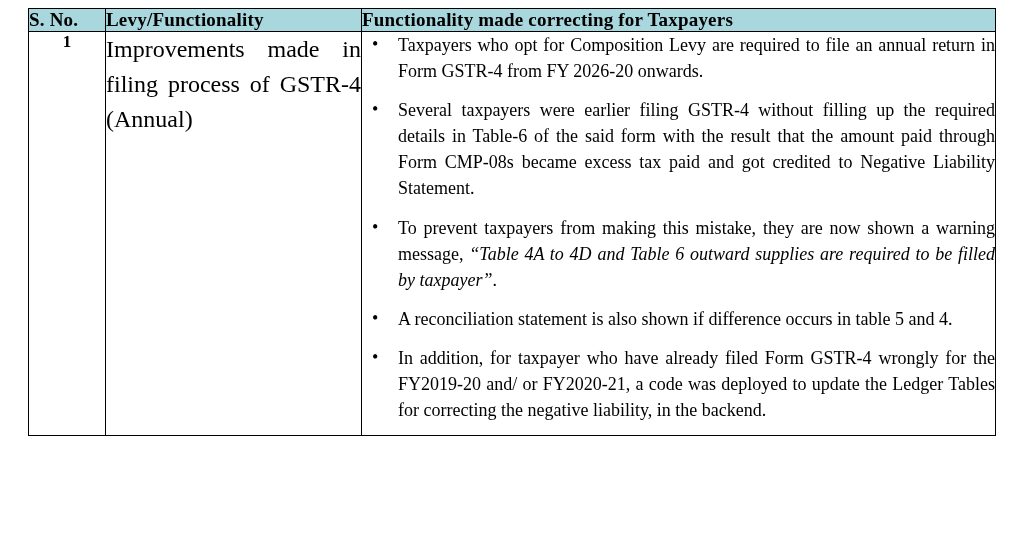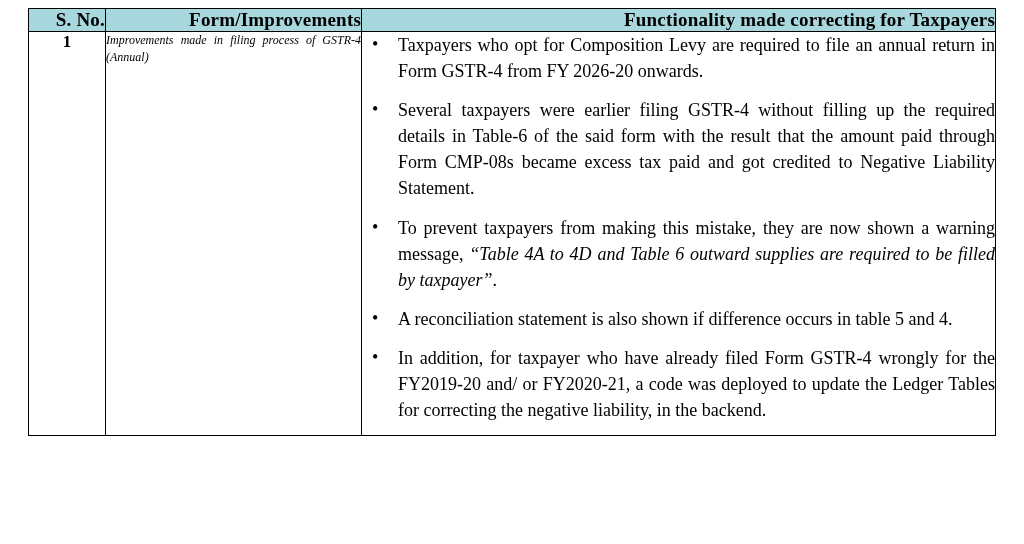--- a/index.html
+++ b/index.html
@@ -27,47 +27,46 @@
     width: 968px;
     table-layout: fixed;
   }
   table.doc-table td, table.doc-table th {
     border: 1.5px solid #000000;
     vertical-align: top;
     padding: 0;
   }
   thead th {
     background: #a8d7de;
-    text-align: right;
+    text-align: left;
     font-family: "Liberation Serif", serif;
     font-weight: bold;
     font-size: 19px;
     padding: 10px 4px 12px 4px;
     vertical-align: middle;
     letter-spacing: 0.2px;
   }
   th.col-sno { width: 76px; }
   th.col-form { width: 255px; }
   th.col-func { width: auto; }
 
   td.cell-sno {
     text-align: center;
     vertical-align: middle;
     font-weight: bold;
     font-size: 17px;
   }
   td.cell-form {
     vertical-align: middle;
-    font-size: 12px;
+    font-size: 24px;
     line-height: 1.45;
     padding: 8px 10px 8px 10px;
     text-align: justify;
     text-justify: inter-word;
     hyphens: none;
-    font-style: italic;
   }
   td.cell-func {
     padding: 12px 14px 10px 8px;
     font-size: 18px;
     line-height: 1.45;
   }
   ul.bullets {
     margin: 0;
     padding: 0;
     list-style: none;
@@ -95,21 +94,21 @@
   }
 </style>
 </head>
 <body>
 
 <div class="page">
   <table class="doc-table">
     <thead>
       <tr>
         <th class="col-sno">S. No.</th>
-        <th class="col-form">Form/Improvements</th>
+        <th class="col-form">Levy/Functionality</th>
         <th class="col-func">Functionality made correcting for Taxpayers</th>
       </tr>
     </thead>
     <tbody>
       <tr>
         <td class="cell-sno">1</td>
         <td class="cell-form">Improvements made in filing process of GSTR-4 (Annual)</td>
         <td class="cell-func">
           <ul class="bullets">
             <li>

